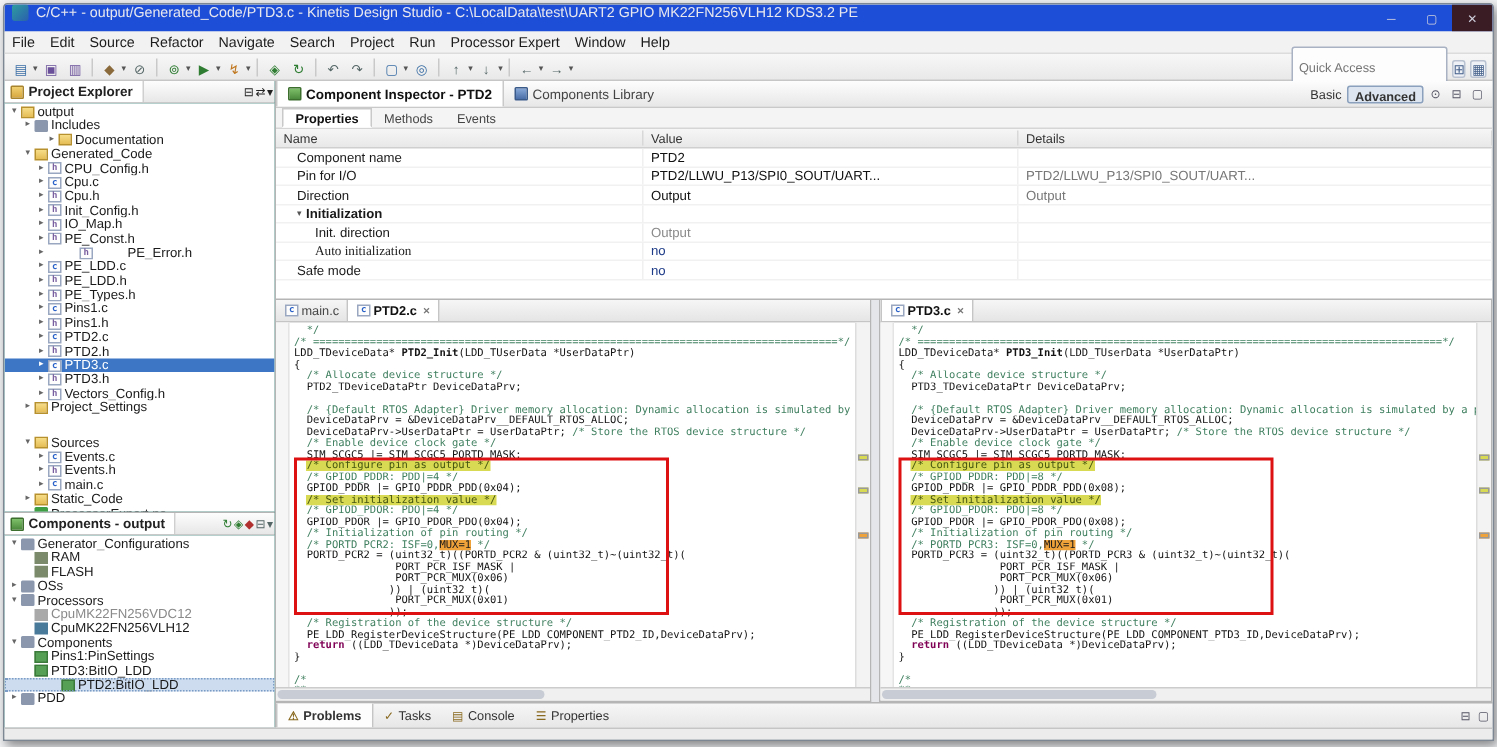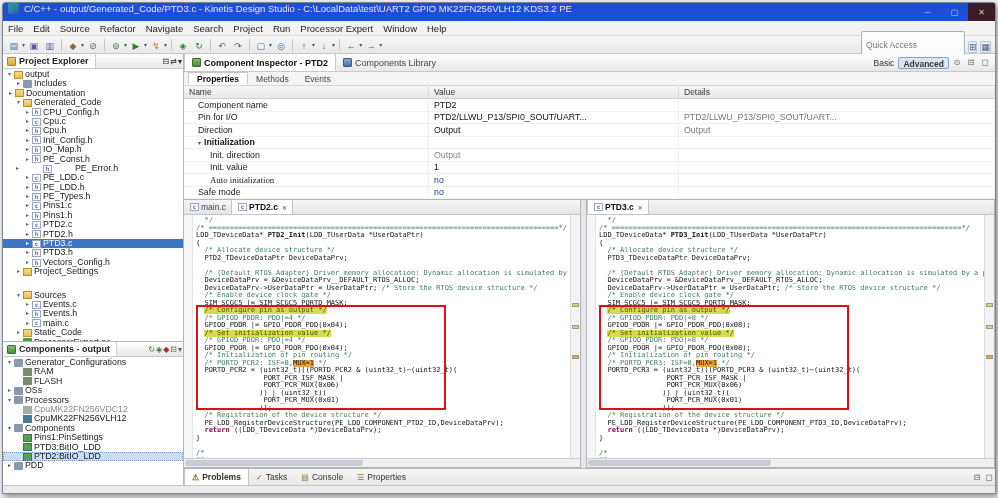--- a/index.html
+++ b/index.html
@@ -245,21 +245,21 @@
             <div class="tree-row" style="padding-left: 3px;">
               <span class="expander">▾</span>
               <span class="ticon ic-folder"></span>
               <span class="tlabel">output</span>
             </div>
             <div class="tree-row" style="padding-left: 12px;">
               <span class="expander">▸</span>
               <span class="ticon ic-gen"></span>
               <span class="tlabel">Includes</span>
             </div>
-            <div class="tree-row" style="padding-left: 4px;">
+            <div class="tree-row" style="padding-left: 28px;">
               <span class="expander">▸</span>
               <span class="ticon ic-folder"></span>
               <span class="tlabel">Documentation</span>
             </div>
             <div class="tree-row" style="padding-left: 12px;">
               <span class="expander">▾</span>
               <span class="ticon ic-folder"></span>
               <span class="tlabel">Generated_Code</span>
             </div>
             <div class="tree-row" style="padding-left: 21px;">
@@ -285,21 +285,21 @@
             <div class="tree-row" style="padding-left: 21px;">
               <span class="expander">▸</span>
               <span class="ticon ic-file" style="color: rgb(122, 95, 160);">h</span>
               <span class="tlabel">IO_Map.h</span>
             </div>
             <div class="tree-row" style="padding-left: 21px;">
               <span class="expander">▸</span>
               <span class="ticon ic-file" style="color: rgb(122, 95, 160);">h</span>
               <span class="tlabel">PE_Const.h</span>
             </div>
-            <div class="tree-row" style="padding-left: 11px; gap: 21px;">
+            <div class="tree-row" style="padding-left: 21px; gap: 21px;">
               <span class="expander">▸</span>
               <span class="ticon ic-file" style="color: rgb(122, 95, 160);">h</span>
               <span class="tlabel">PE_Error.h</span>
             </div>
             <div class="tree-row" style="padding-left: 21px;">
               <span class="expander">▸</span>
               <span class="ticon ic-file" style="color: rgb(42, 98, 201);">c</span>
               <span class="tlabel">PE_LDD.c</span>
             </div>
             <div class="tree-row" style="padding-left: 21px;">
@@ -442,21 +442,21 @@
             <div class="tree-row" style="padding-left: 12px;">
               <span class="expander"></span>
               <span class="ticon ic-comp"></span>
               <span class="tlabel">Pins1:PinSettings</span>
             </div>
             <div class="tree-row" style="padding-left: 12px;">
               <span class="expander"></span>
               <span class="ticon ic-comp"></span>
               <span class="tlabel">PTD3:BitIO_LDD</span>
             </div>
-            <div class="tree-row sel2" style="padding-left: 12px;">
+            <div class="tree-row sel2" style="padding-left: 30px;">
               <span class="expander"></span>
               <span class="ticon ic-comp"></span>
               <span class="tlabel">PTD2:BitIO_LDD</span>
             </div>
             <div class="tree-row" style="padding-left: 3px;">
               <span class="expander">▸</span>
               <span class="ticon ic-gen"></span>
               <span class="tlabel">PDD</span>
             </div>
           </div>
@@ -522,27 +522,20 @@
                 <span style="font-weight: bold;">Initialization</span>
               </span>
               <span class="pcell pvalue"></span>
               <span class="pcell pdetails"></span>
             </div>
             <div class="prow">
               <span class="pcell pname" style="padding-left: 26px;">
                 <span>Init. direction</span>
               </span>
               <span class="pcell pvalue muted">Output</span>
-              <span class="pcell pdetails"></span>
-            </div>
-            <div class="prow">
-              <span class="pcell pname" style="padding-left: 26px;">
-                <span>Init. value</span>
-              </span>
-              <span class="pcell pvalue">1</span>
               <span class="pcell pdetails"></span>
             </div>
             <div class="prow">
               <span class="pcell pname" style="padding-left: 26px; font-family: Liberation Serif, serif;">
                 <span>Auto initialization</span>
               </span>
               <span class="pcell pvalue accent">no</span>
               <span class="pcell pdetails"></span>
             </div>
             <div class="prow">

